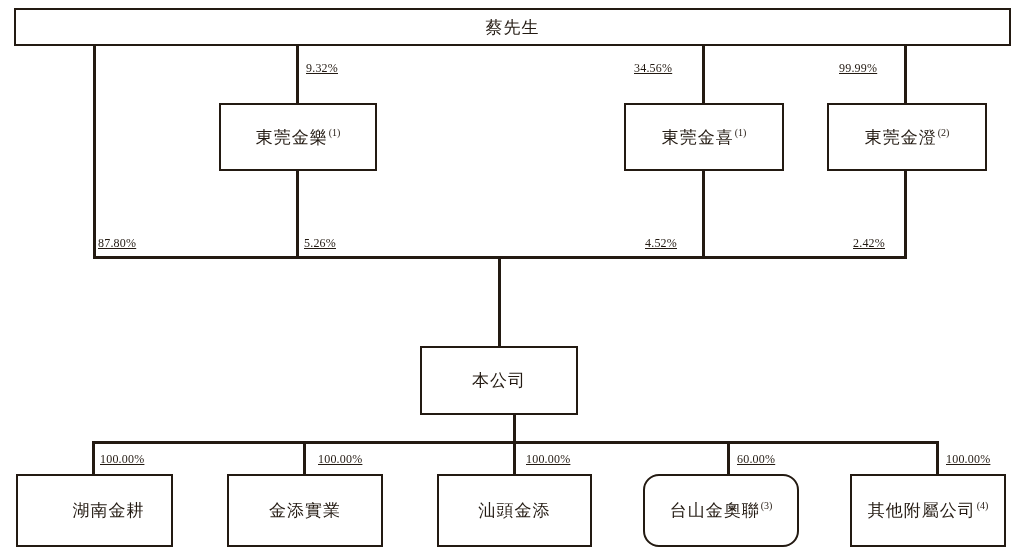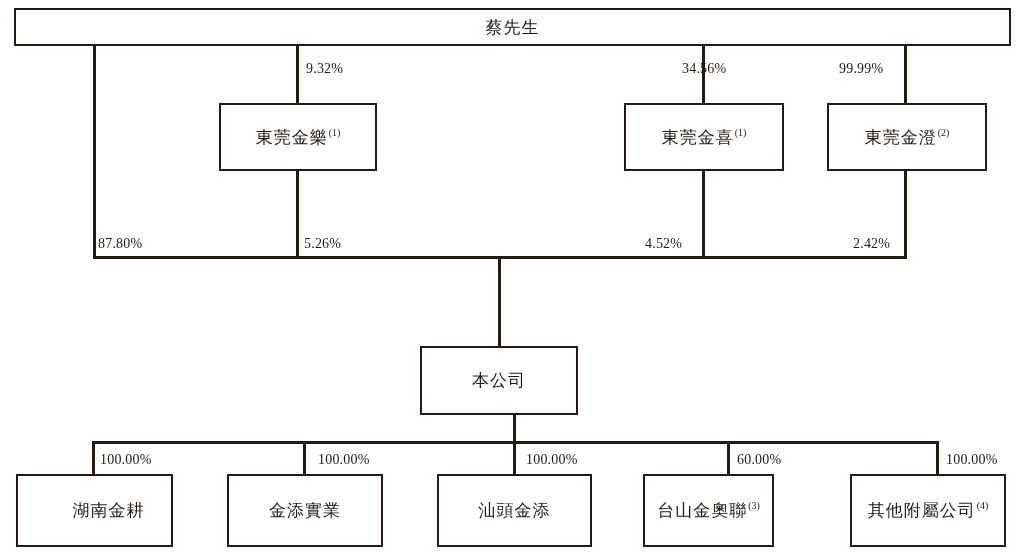--- a/index.html
+++ b/index.html
@@ -35,43 +35,44 @@
   }
   .vline, .hline {
     position: absolute;
     background: #231a12;
     z-index: 1;
   }
   .vline { width: 2.5px; }
   .hline { height: 2.5px; }
   .pct {
     position: absolute;
-    font-size: 14px;
+    font-size: 12px;
     letter-spacing: 0.2px;
     white-space: nowrap;
     z-index: 3;
     background: transparent;
+    text-decoration: underline;
   }
 </style>
 </head>
 <body>
 
 <div class="canvas">
 
   <div class="box" style="left:14px; top:8px; width:997px; height:38px;">
     <span>蔡先生</span>
   </div>
 
   <div class="vline" style="left:93px;  top:45px; height:213px;"></div>
   <div class="vline" style="left:296px; top:45px; height:59px;"></div>
   <div class="vline" style="left:702px; top:45px; height:59px;"></div>
   <div class="vline" style="left:904px; top:45px; height:59px;"></div>
 
   <div class="pct" style="left:306px; top:61px;">9.32%</div>
-  <div class="pct" style="left:634px; top:61px;margin-left:48px;">34.56%</div>
+  <div class="pct" style="left:634px; top:61px;">34.56%</div>
   <div class="pct" style="left:839px; top:61px;">99.99%</div>
 
   <div class="box" style="left:219px; top:103px; width:158px; height:68px;">
     <span><span>東莞金樂</span><sup>(1)</sup></span>
   </div>
   <div class="box" style="left:624px; top:103px; width:160px; height:68px;">
     <span><span>東莞金喜</span><sup>(1)</sup></span>
   </div>
   <div class="box" style="left:827px; top:103px; width:160px; height:68px;">
     <span><span>東莞金澄</span><sup>(2)</sup></span>
@@ -109,20 +110,20 @@
 
   <div class="box" style="left:16px; top:474px; width:157px; height:73px;padding-left:28px;">
     <span>湖南金耕</span>
   </div>
   <div class="box" style="left:437px; top:474px; width:155px; height:73px;">
     <span>汕頭金添</span>
   </div>
   <div class="box" style="left:227px; top:474px; width:156px; height:73px;">
     <span>金添實業</span>
   </div>
-  <div class="box" style="left:643px; top:474px; width:131px; height:73px;">
+  <div class="box" style="left:643px; top:474px; width:156px; height:73px;border-radius:16px;">
     <span><span>台山金奧聯</span><sup>(3)</sup></span>
   </div>
   <div class="box" style="left:850px; top:474px; width:156px; height:73px;">
     <span><span>其他附屬公司</span><sup>(4)</sup></span>
   </div>
 
 </div>
 
 </body></html>

